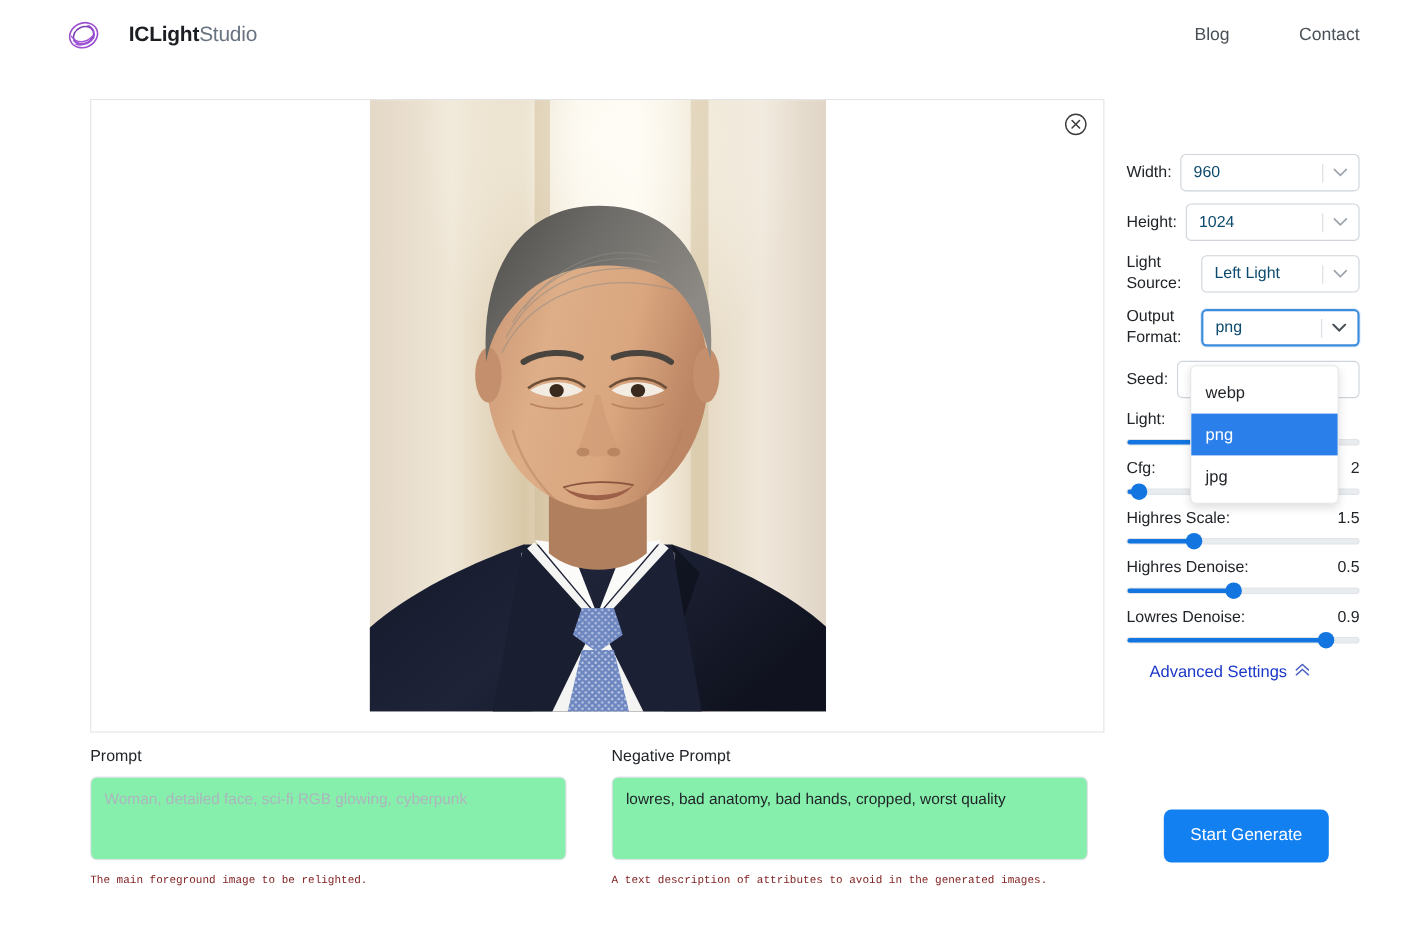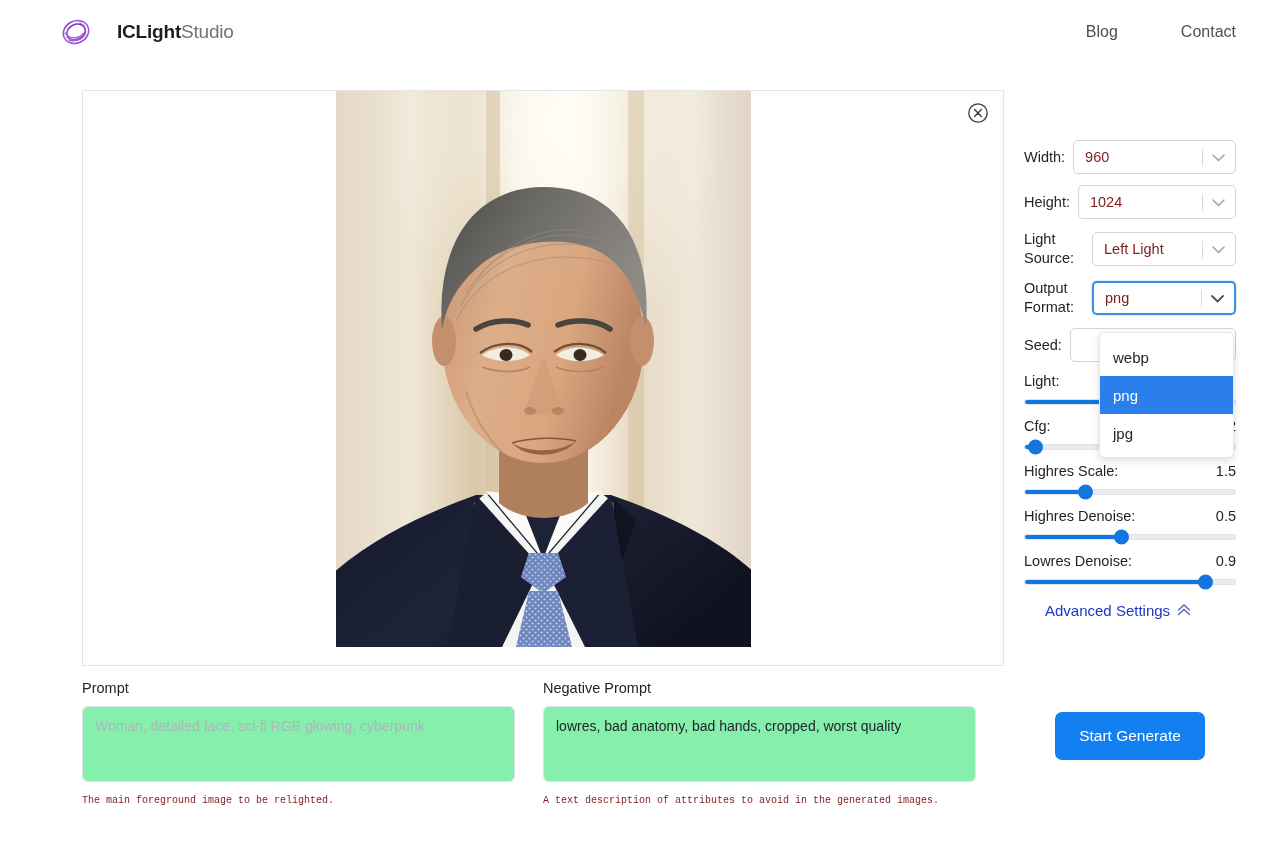--- a/index.html
+++ b/index.html
@@ -97,21 +97,21 @@
     margin-left: 8px;
     flex: 1 1 auto;
     height: 34px;
     border: 1px solid #ced4da;
     border-radius: 5px;
     background: #fff;
     display: flex;
     align-items: center;
     padding: 0 0 0 11px;
     font-size: 14.5px;
-    color: #7f1d1d;
+    color: #0c4a6e;
     position: relative;
     cursor: pointer;
   }
   .select-box.focused {
     border: 2px solid #3c8dde;
     box-shadow: 0 0 0 1px rgba(60,141,222,.15);
   }
   .select-value { flex: 1 1 auto; }
   .sep { width: 1px; height: 17px; background: #d8dce0; margin-right: 9px; }
   .caret { margin-right: 10px; display: block; }
@@ -170,21 +170,21 @@
     color: #1a37c8;
     font-size: 15px;
     text-decoration: none;
     margin-top: 4px;
     margin-left: 21px;
   }
 
   
   .dropdown {
     position: absolute;
-    left: 75px;
+    left: 58px;
     top: 196px;
     width: 135px;
     background: #fff;
     border: 1px solid #e6e7e9;
     border-radius: 5px;
     box-shadow: 0 3px 9px rgba(0,0,0,.13);
     padding: 5px 0;
     z-index: 40;
   }
   .dropdown .opt {
@@ -195,22 +195,22 @@
     font-size: 15px;
     color: #212529;
     cursor: pointer;
   }
   .dropdown .opt.selected { background: #2a7fea; color: #fff; }
 
   
   .prompts {
     display: flex;
     padding: 14px 44px 0 82px;
-    gap: 28px;
-    align-items: flex-start;
+    gap: 41px;
+    align-items: center;
   }
   .prompt-col { width: 433px; flex: 0 0 auto; }
   .prompt-title {
     font-size: 14.5px;
     color: #212529;
     margin-bottom: 10px;
   }
   .prompt-box {
     width: 433px;
     height: 76px;

